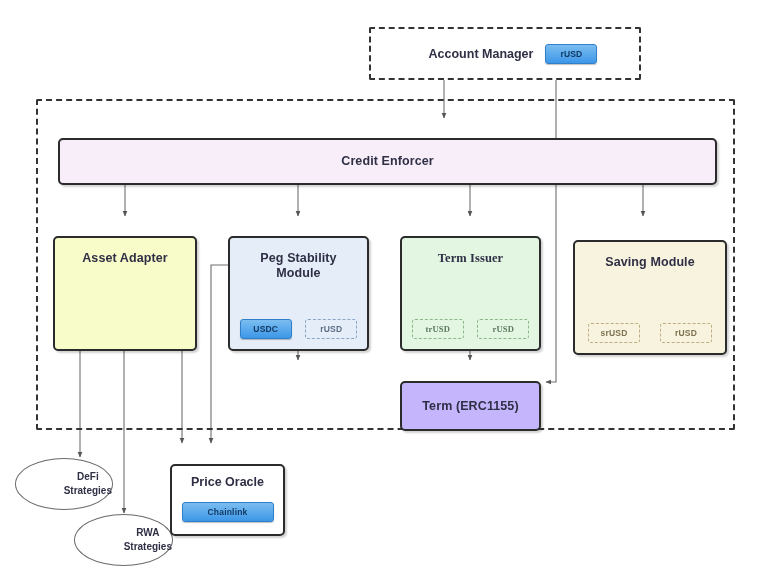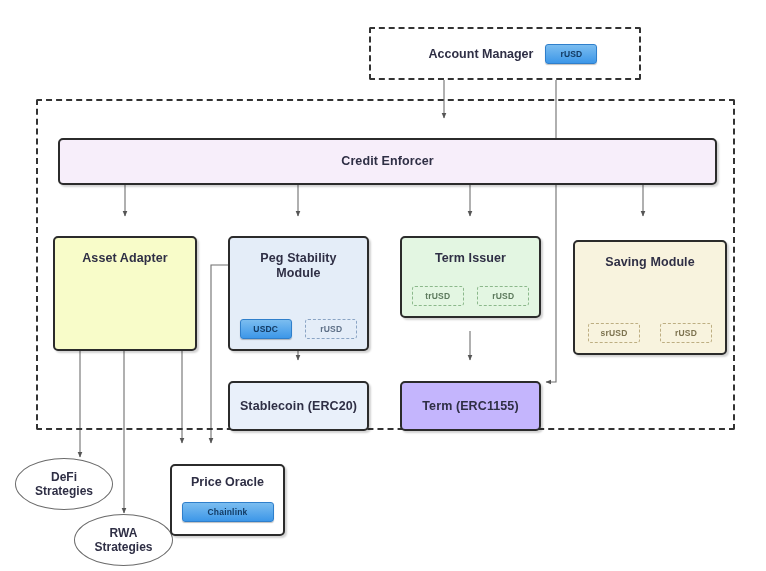--- a/index.html
+++ b/index.html
@@ -84,23 +84,23 @@
     display:flex;align-items:center;justify-content:center;gap:12px;
   }
   .am-title{font-size:12.5px;font-weight:bold;color:#2f2f45;margin-left:16px;}
   .am-chip{width:52px;}
 
   
   .ellipse{
     border:1px solid #6b6b6b;
     border-radius:50%;
     background:#ffffff;
-    display:flex;align-items:center;justify-content:center;
+    display:flex;align-items:center;justify-content:flex-end;
     text-align:center;
-    font-size:12px;font-weight:bold;color:#2f2f45;
+    font-size:10px;font-weight:bold;color:#2f2f45;
     line-height:14px;
     box-sizing:border-box;
   }
 
   
   .po-title{
     position:absolute;left:0;right:0;top:9px;
     text-align:center;font-size:12.5px;font-weight:bold;color:#2f2f45;
   }
   .po-chip{
@@ -163,40 +163,36 @@
 
   <div class="node box fill-blue" style="left:228px;top:216px;width:141px;height:115px;">
     <div class="box-title" style="margin-top: 13px; white-space: pre-line;">Peg Stability
 Module</div>
     <div class="chiprow">
       <span class="chip chip-solid">USDC</span>
       <span class="chip chip-dash-blue">rUSD</span>
     </div>
   </div>
 
-  <div class="node box fill-green" style="left:400px;top:216px;width:141px;height:82px;">
+  <div class="node box fill-green" style="left:400px;top:216px;width:141px;height:115px;font-family:Liberation Serif, serif;">
     <div class="box-title" style="margin-top:13px;">Term Issuer</div>
     <div class="chiprow">
       <span class="chip chip-dash-green">trUSD</span>
       <span class="chip chip-dash-green">rUSD</span>
     </div>
   </div>
 
   <div class="node box fill-cream" style="left:573px;top:220px;width:154px;height:115px;">
     <div class="box-title" style="margin-top:13px;">Saving Module</div>
     <div class="chiprow">
       <span class="chip chip-dash-cream">srUSD</span>
       <span class="chip chip-dash-cream">rUSD</span>
     </div>
   </div>
 
-  <div class="node box fill-stable" style="left:228px;top:361px;width:141px;height:50px;
-              display:flex;align-items:center;justify-content:center;">
-    <span class="box-title">Stablecoin (ERC20)</span>
-  </div>
 
   <div class="node box fill-term" style="left:400px;top:361px;width:141px;height:50px;
               display:flex;align-items:center;justify-content:center;">
     <span class="box-title">Term (ERC1155)</span>
   </div>
 
   <div class="node ellipse" style="left:15px;top:458px;width:98px;height:52px;">
     <span style="white-space:pre-line;">DeFi
 Strategies</span>
   </div>

